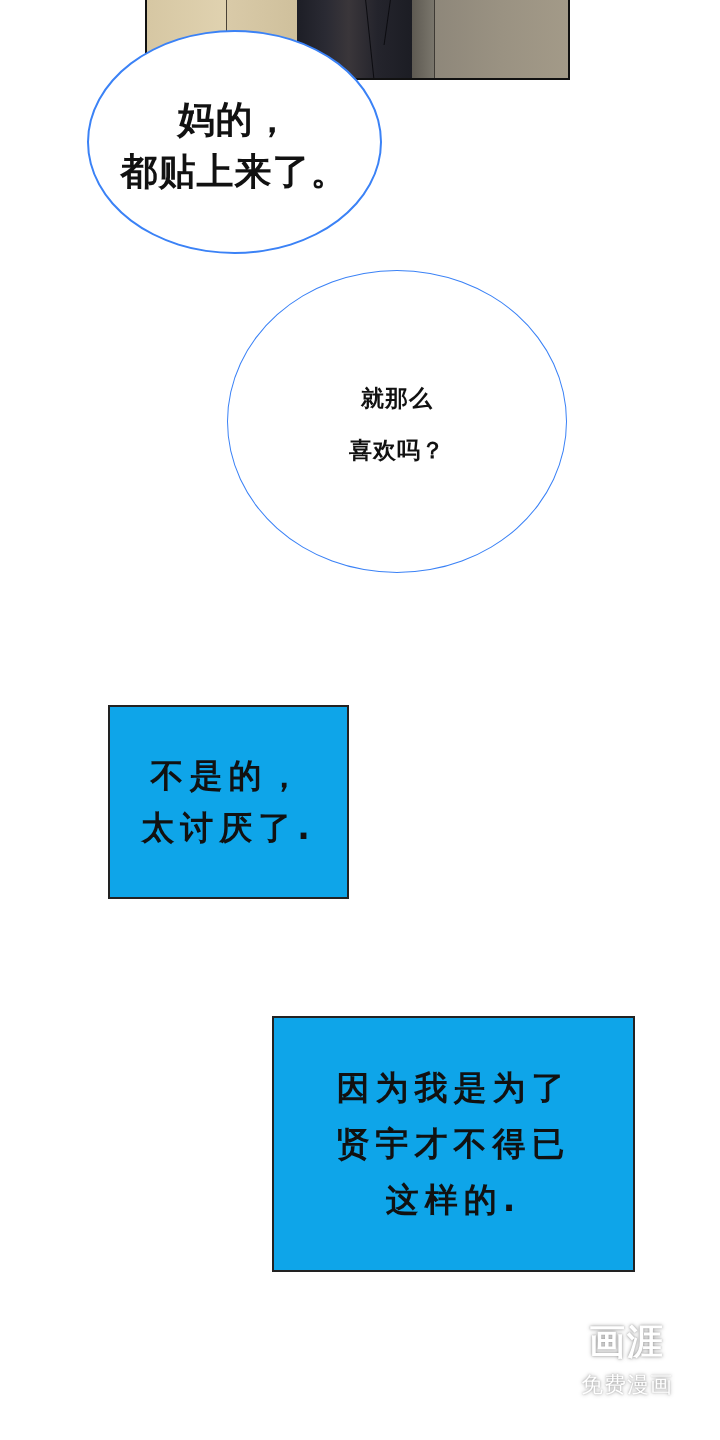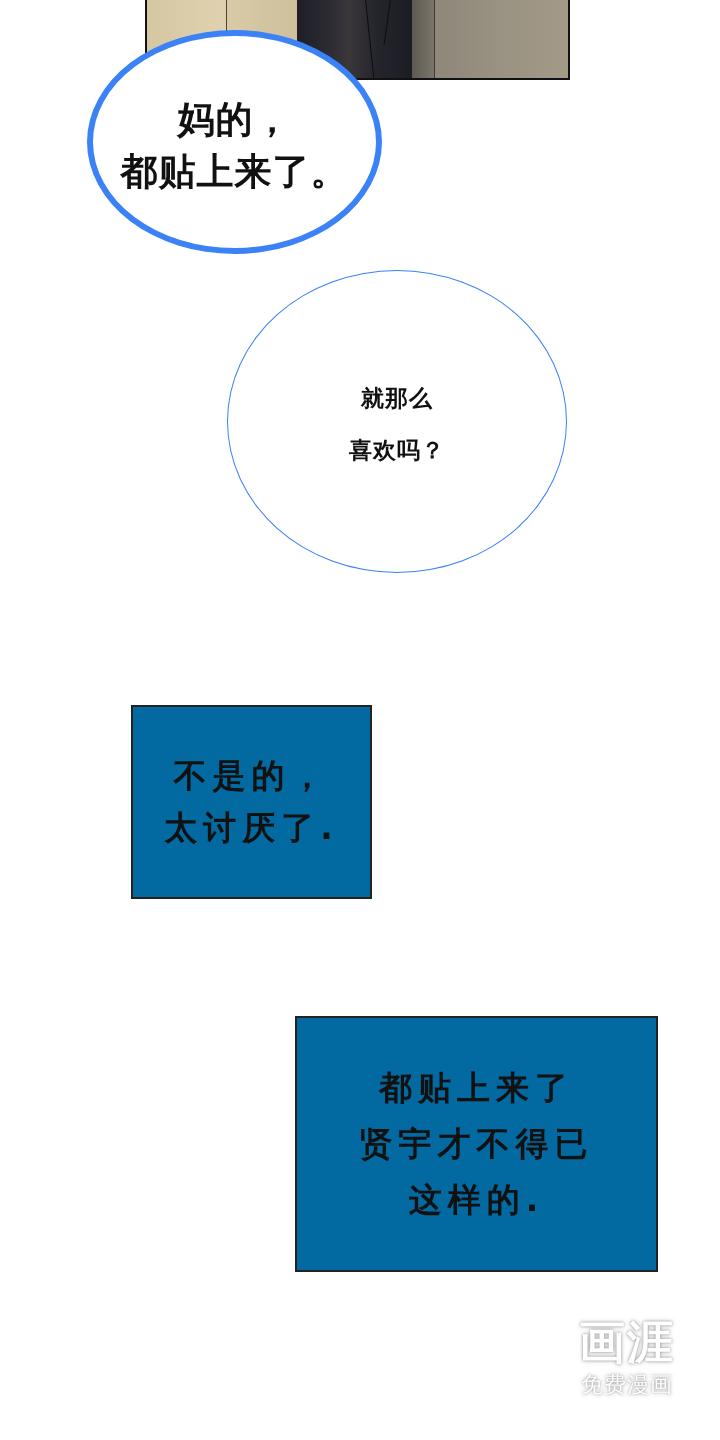--- a/index.html
+++ b/index.html
@@ -20,44 +20,44 @@
     background: linear-gradient(90deg, #1d1e26 0%, #2a2a33 25%, #3a363a 45%, #24242c 70%, #1c1d24 100%); }
   .panel-top .figure-line1 { position: absolute; left: 222px; top: 0; width: 1px; height: 100%; background: #0c0c10; transform: skewX(6deg); }
   .panel-top .figure-line2 { position: absolute; left: 240px; top: 0; width: 1px; height: 60%; background: #0c0c10; transform: skewX(-8deg); }
   .panel-top .door-edge { position: absolute; left: 265px; top: 0; width: 22px; height: 100%;
     background: linear-gradient(90deg, #5e5a52, #7a766c); }
   .panel-top .door-seam { position: absolute; left: 287px; top: 0; width: 1px; height: 100%; background: #3e3a34; }
   .panel-top .door { position: absolute; left: 288px; top: 0; right: 0; height: 100%;
     background: linear-gradient(90deg, #8e877a, #9a9282 50%, #a39a88); }
 
   .bubble {
-    position: absolute; background: #fff; border: 6px solid #3b82f6; border-radius: 50%;
+    position: absolute; background: #fff; border: 2px solid #3b82f6; border-radius: 50%;
     display: flex; align-items: center; justify-content: center; text-align: center; box-sizing: border-box;
   }
   .bubble-1 { left: 87px; top: 30px; width: 295px; height: 224px; }
   .bubble-2 { left: 227px; top: 270px; width: 340px; height: 303px; border-width: 1.5px; }
   .bubble .text { font-weight: bold; color: #111; white-space: pre-line; }
   .bubble-1 .text { font-size: 37px; line-height: 52px; letter-spacing: 1px; padding-top: 8px; }
   .bubble-2 .text { font-size: 23px; line-height: 52px; letter-spacing: 1px; padding-top: 4px; }
 
   .caption {
-    position: absolute; background: #0369a1; border: 2px solid #222; box-sizing: border-box;
-    display: flex; align-items: center; justify-content: center; text-align: center; margin-left: 23px;
+    position: absolute; background: #0ea5e9; border: 2px solid #222; box-sizing: border-box;
+    display: flex; align-items: center; justify-content: center; text-align: center;
   }
   .caption-1 { left: 108px; top: 705px; width: 241px; height: 194px; }
   .caption-2 { left: 272px; top: 1016px; width: 363px; height: 256px; }
   .caption .text { font-weight: bold; color: #111; white-space: pre-line; font-size: 33px; letter-spacing: 6px; }
   .caption-1 .text { line-height: 52px; }
   .caption-2 .text { line-height: 56px; }
 
   .watermark {
     position: absolute; left: 562px; top: 1314px; width: 130px; text-align: center; color: #ffffff;
     text-shadow: 0 0 4px rgba(0,0,0,0.35), 0 0 2px rgba(0,0,0,0.25);
   }
-  .watermark .logo { font-size: 46px; font-weight: bold; line-height: 56px; letter-spacing: 2px; }
+  .watermark .logo { font-size: 36px; font-weight: bold; line-height: 56px; letter-spacing: 2px; }
   .watermark .sub { font-size: 22px; line-height: 30px; letter-spacing: 1px; font-family: Liberation Serif, serif; }
 </style>
 </head>
 <body>
 
 <div class="panel-top">
   <div class="wall-left"></div>
   <div class="wall-seam"></div>
   <div class="wall-mid"></div>
   <div class="figure"></div>
@@ -77,21 +77,21 @@
   <div class="text">就那么
 喜欢吗？</div>
 </div>
 
 <div class="caption caption-1">
   <div class="text">不是的，
 太讨厌了.</div>
 </div>
 
 <div class="caption caption-2">
-  <div class="text">都贴上来了
+  <div class="text">因为我是为了
 贤宇才不得已
 这样的.</div>
 </div>
 
 <div class="watermark">
   <div class="logo">画涯</div>
   <div class="sub">免费漫画</div>
 </div>
 
 </body></html>

